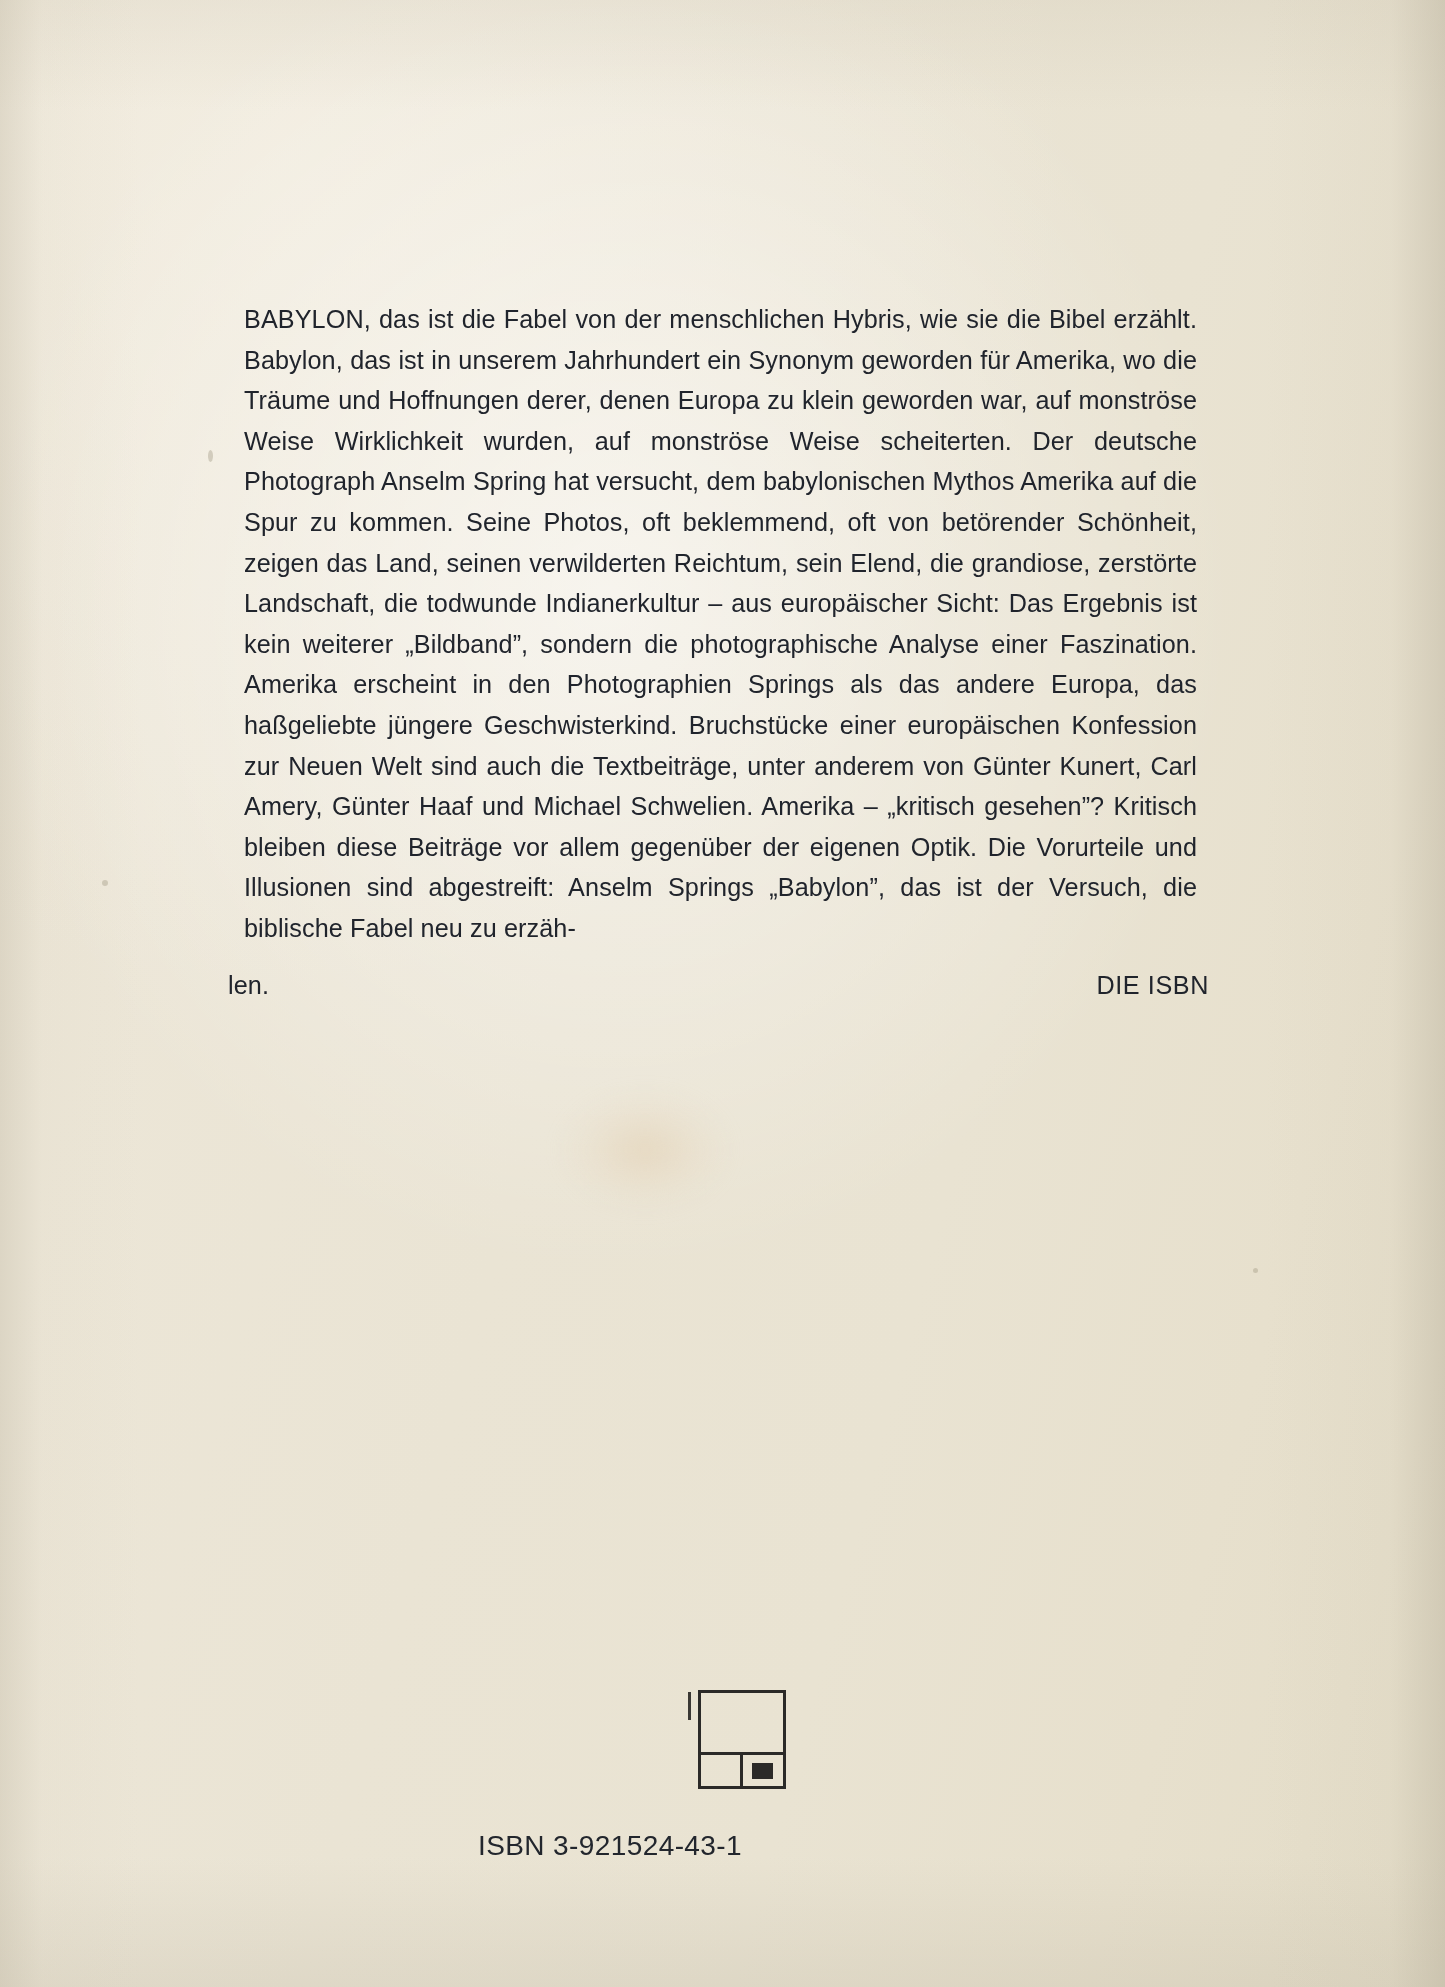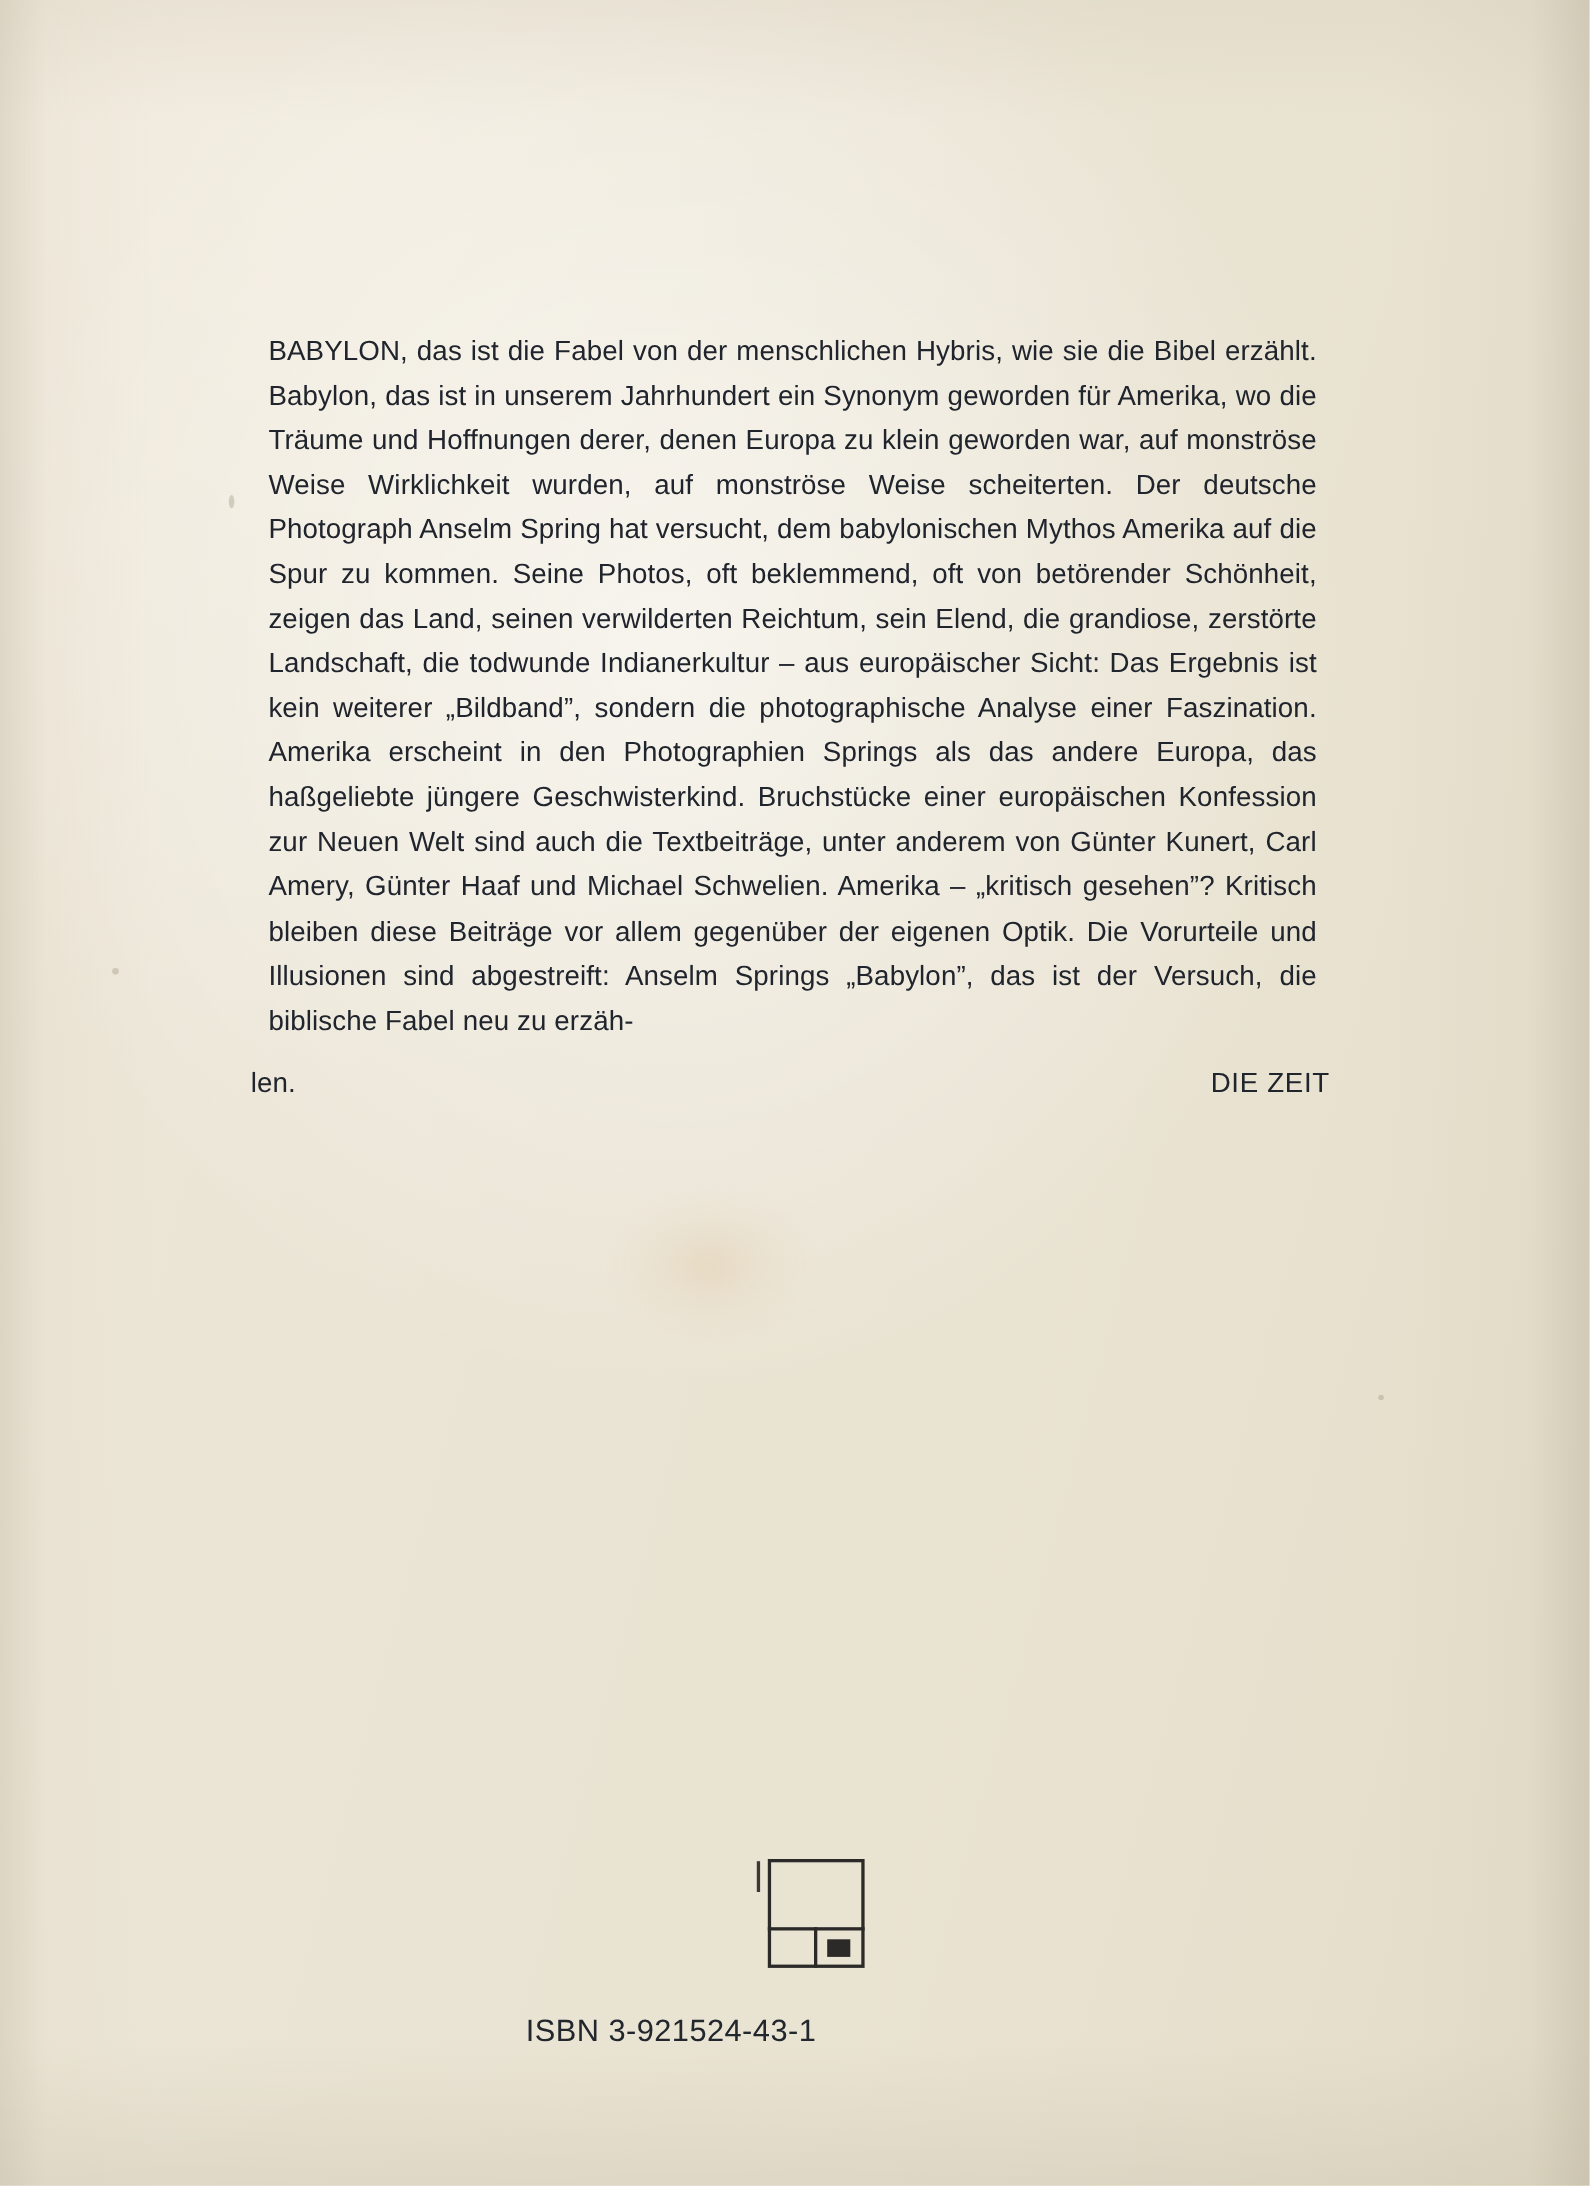--- a/index.html
+++ b/index.html
@@ -155,21 +155,21 @@
 
   <div class="blotch"></div>
   <div class="speck" style="left:208px; top:450px; width:5px; height:12px;"></div>
   <div class="speck" style="left:102px; top:880px; width:6px; height:6px;"></div>
   <div class="speck" style="left:1253px; top:1268px; width:5px; height:5px;"></div>
 
   <div class="blurb">
     <p>BABYLON, das ist die Fabel von der menschlichen Hybris, wie sie die Bibel erzählt. Babylon, das ist in unserem Jahrhundert ein Synonym geworden für Amerika, wo die Träume und Hoffnungen derer, denen Europa zu klein geworden war, auf monströse Weise Wirklichkeit wurden, auf monströse Weise scheiterten. Der deutsche Photograph Anselm Spring hat versucht, dem babylonischen Mythos Amerika auf die Spur zu kommen. Seine Photos, oft beklemmend, oft von betörender Schönheit, zeigen das Land, seinen verwilderten Reichtum, sein Elend, die grandiose, zerstörte Landschaft, die todwunde Indianerkultur – aus europäischer Sicht: Das Ergebnis ist kein weiterer „Bildband”, sondern die photographische Analyse einer Faszination. Amerika erscheint in den Photographien Springs als das andere Europa, das haßgeliebte jüngere Geschwisterkind. Bruchstücke einer europäischen Konfession zur Neuen Welt sind auch die Textbeiträge, unter anderem von Günter Kunert, Carl Amery, Günter Haaf und Michael Schwelien. Amerika – „kritisch gesehen”? Kritisch bleiben diese Beiträge vor allem gegenüber der eigenen Optik. Die Vorurteile und Illusionen sind abgestreift: Anselm Springs „Babylon”, das ist der Versuch, die biblische Fabel neu zu erzäh-</p>
     <div class="last-line">
       <span class="tail">len.</span>
-      <span class="source">DIE ZEIT</span>
+      <span class="source">DIE ISBN</span>
     </div>
   </div>
 
   <div class="logo">
     <div class="tick"></div>
     <div class="frame"></div>
     <div class="hline"></div>
     <div class="vline"></div>
     <div class="block"></div>
   </div>

